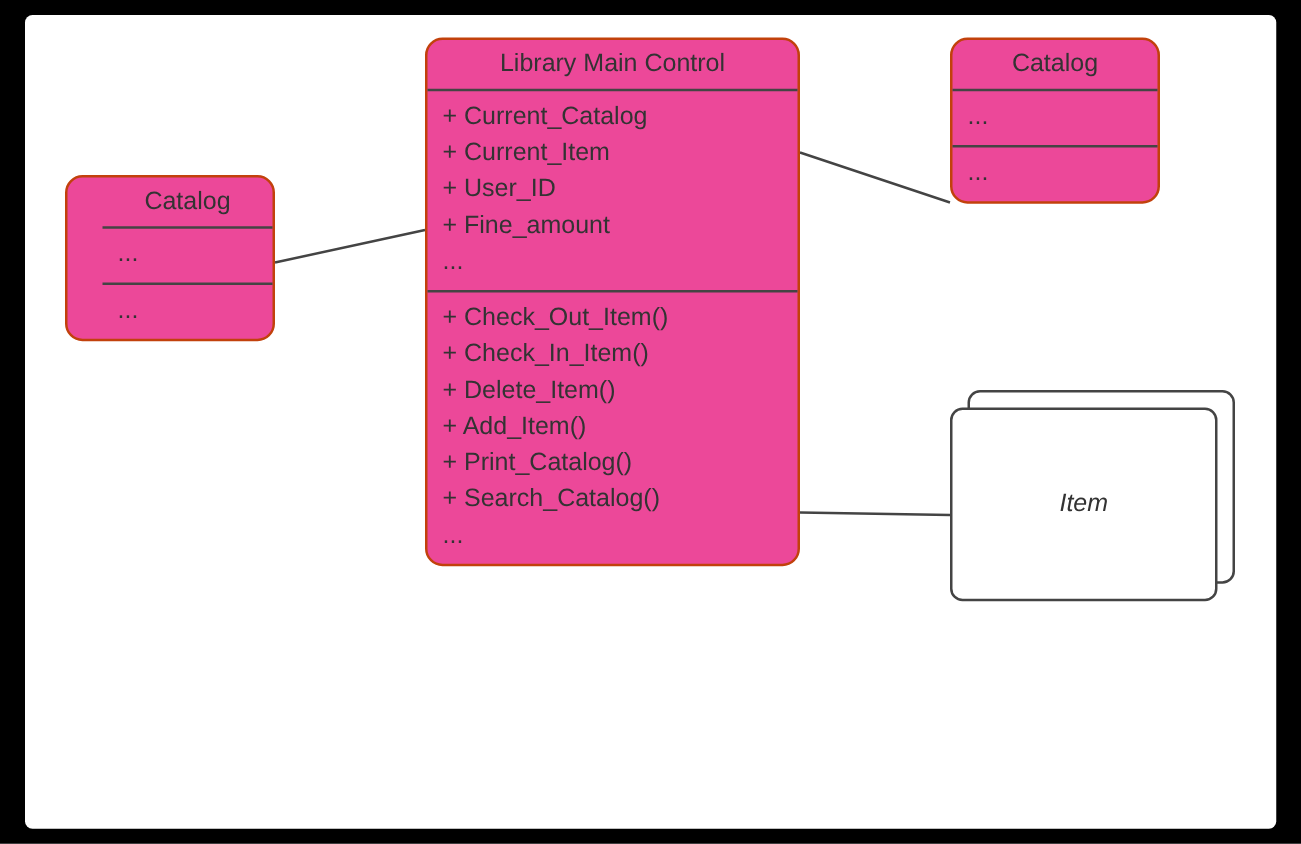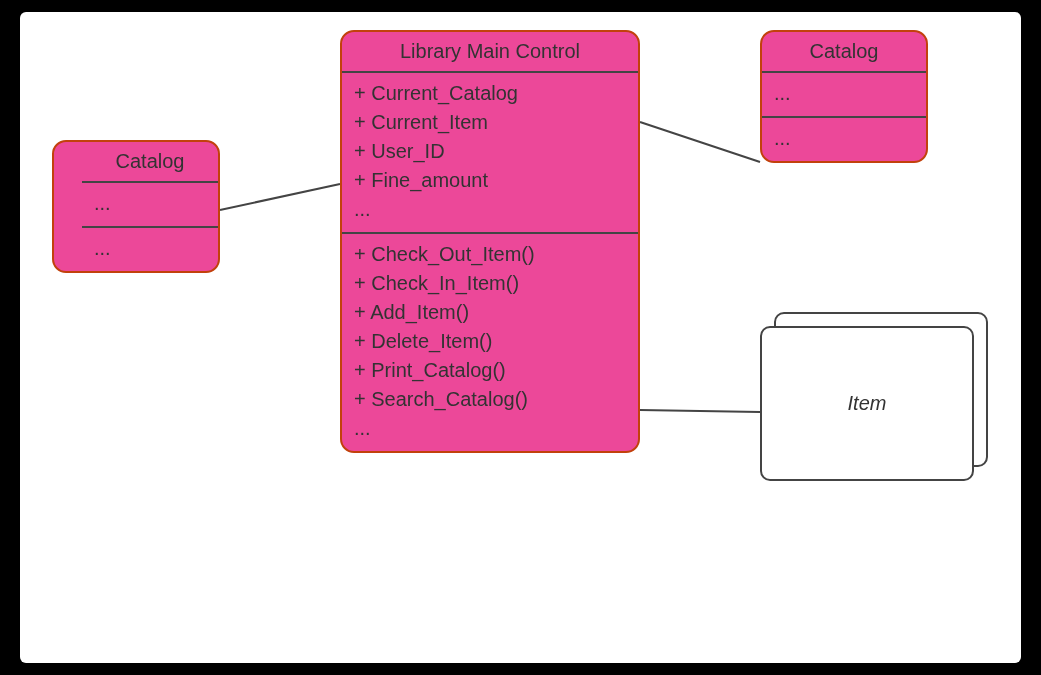--- a/index.html
+++ b/index.html
@@ -84,22 +84,22 @@
     <div class="uml-section">
       <div class="uml-row">+ Current_Catalog</div>
       <div class="uml-row">+ Current_Item</div>
       <div class="uml-row">+ User_ID</div>
       <div class="uml-row">+ Fine_amount</div>
       <div class="uml-row">...</div>
     </div>
     <div class="uml-section">
       <div class="uml-row">+ Check_Out_Item()</div>
       <div class="uml-row">+ Check_In_Item()</div>
+      <div class="uml-row">+ Delete_Item()</div>
       <div class="uml-row">+ Add_Item()</div>
-      <div class="uml-row">+ Delete_Item()</div>
       <div class="uml-row">+ Print_Catalog()</div>
       <div class="uml-row">+ Search_Catalog()</div>
       <div class="uml-row">...</div>
     </div>
   </div>
 
   <div class="uml-class box-catalog">
     <div class="uml-title">Catalog</div>
     <div class="uml-section">
       <div class="uml-row">...</div>

